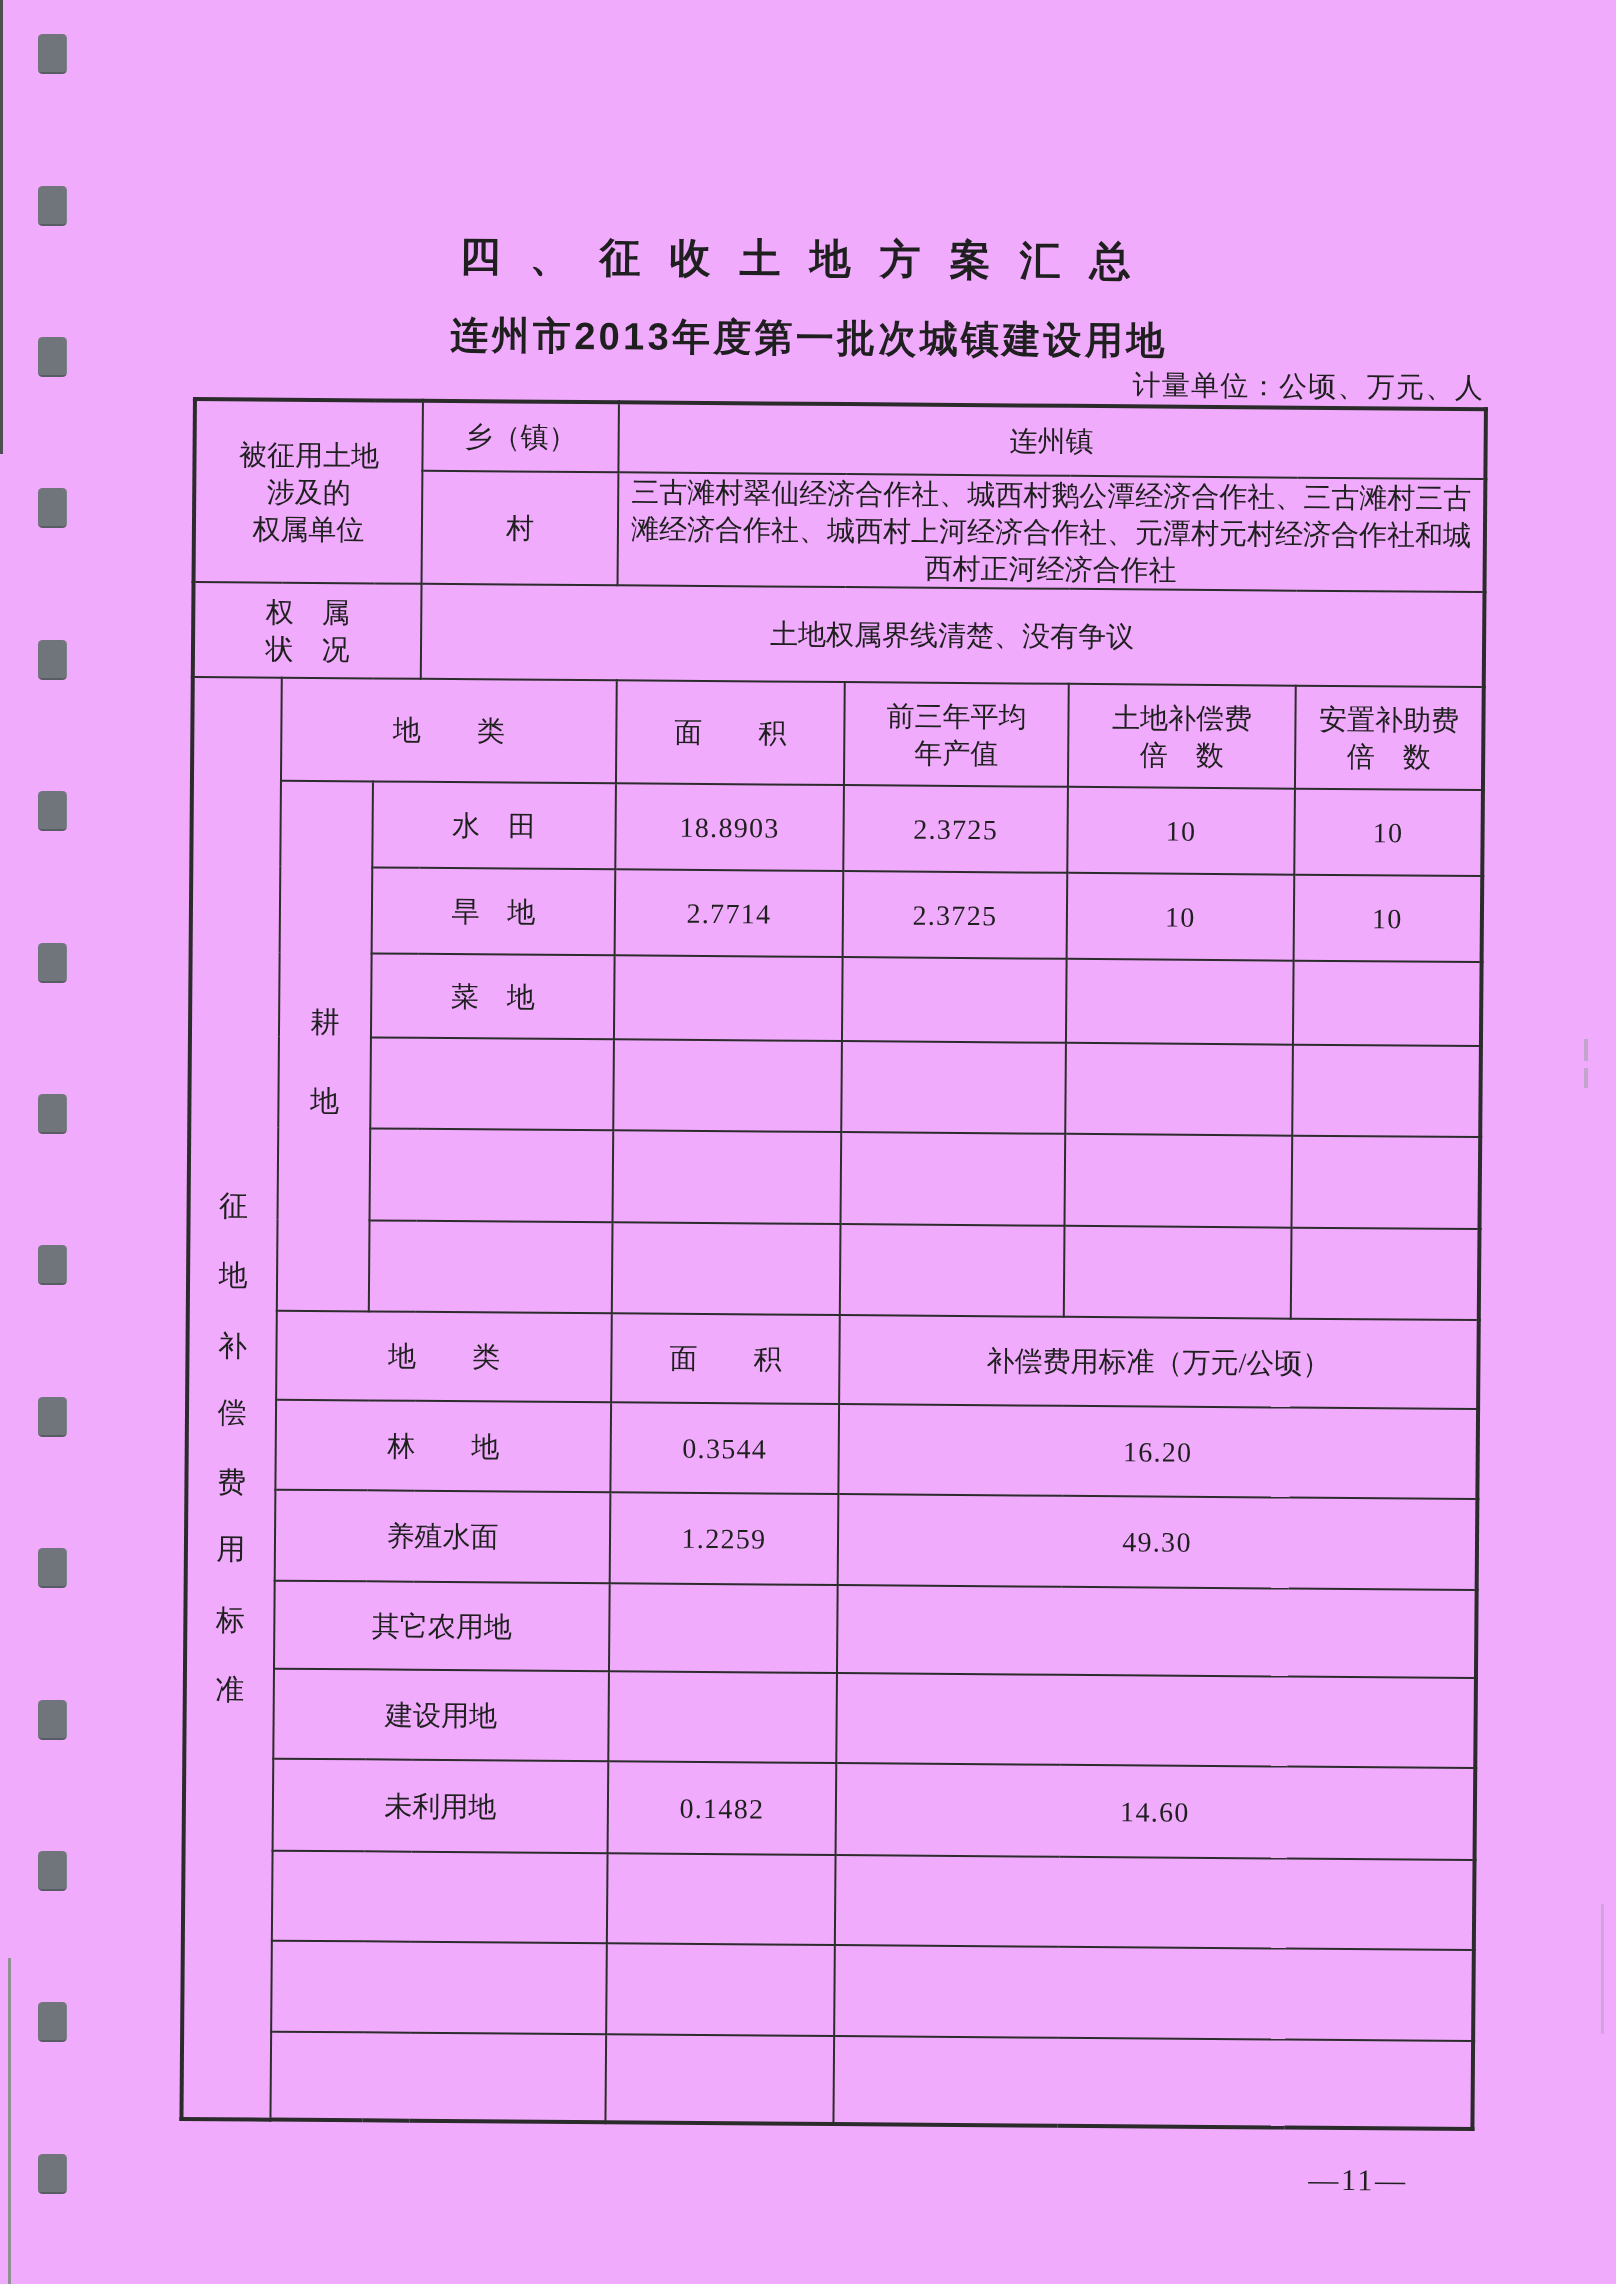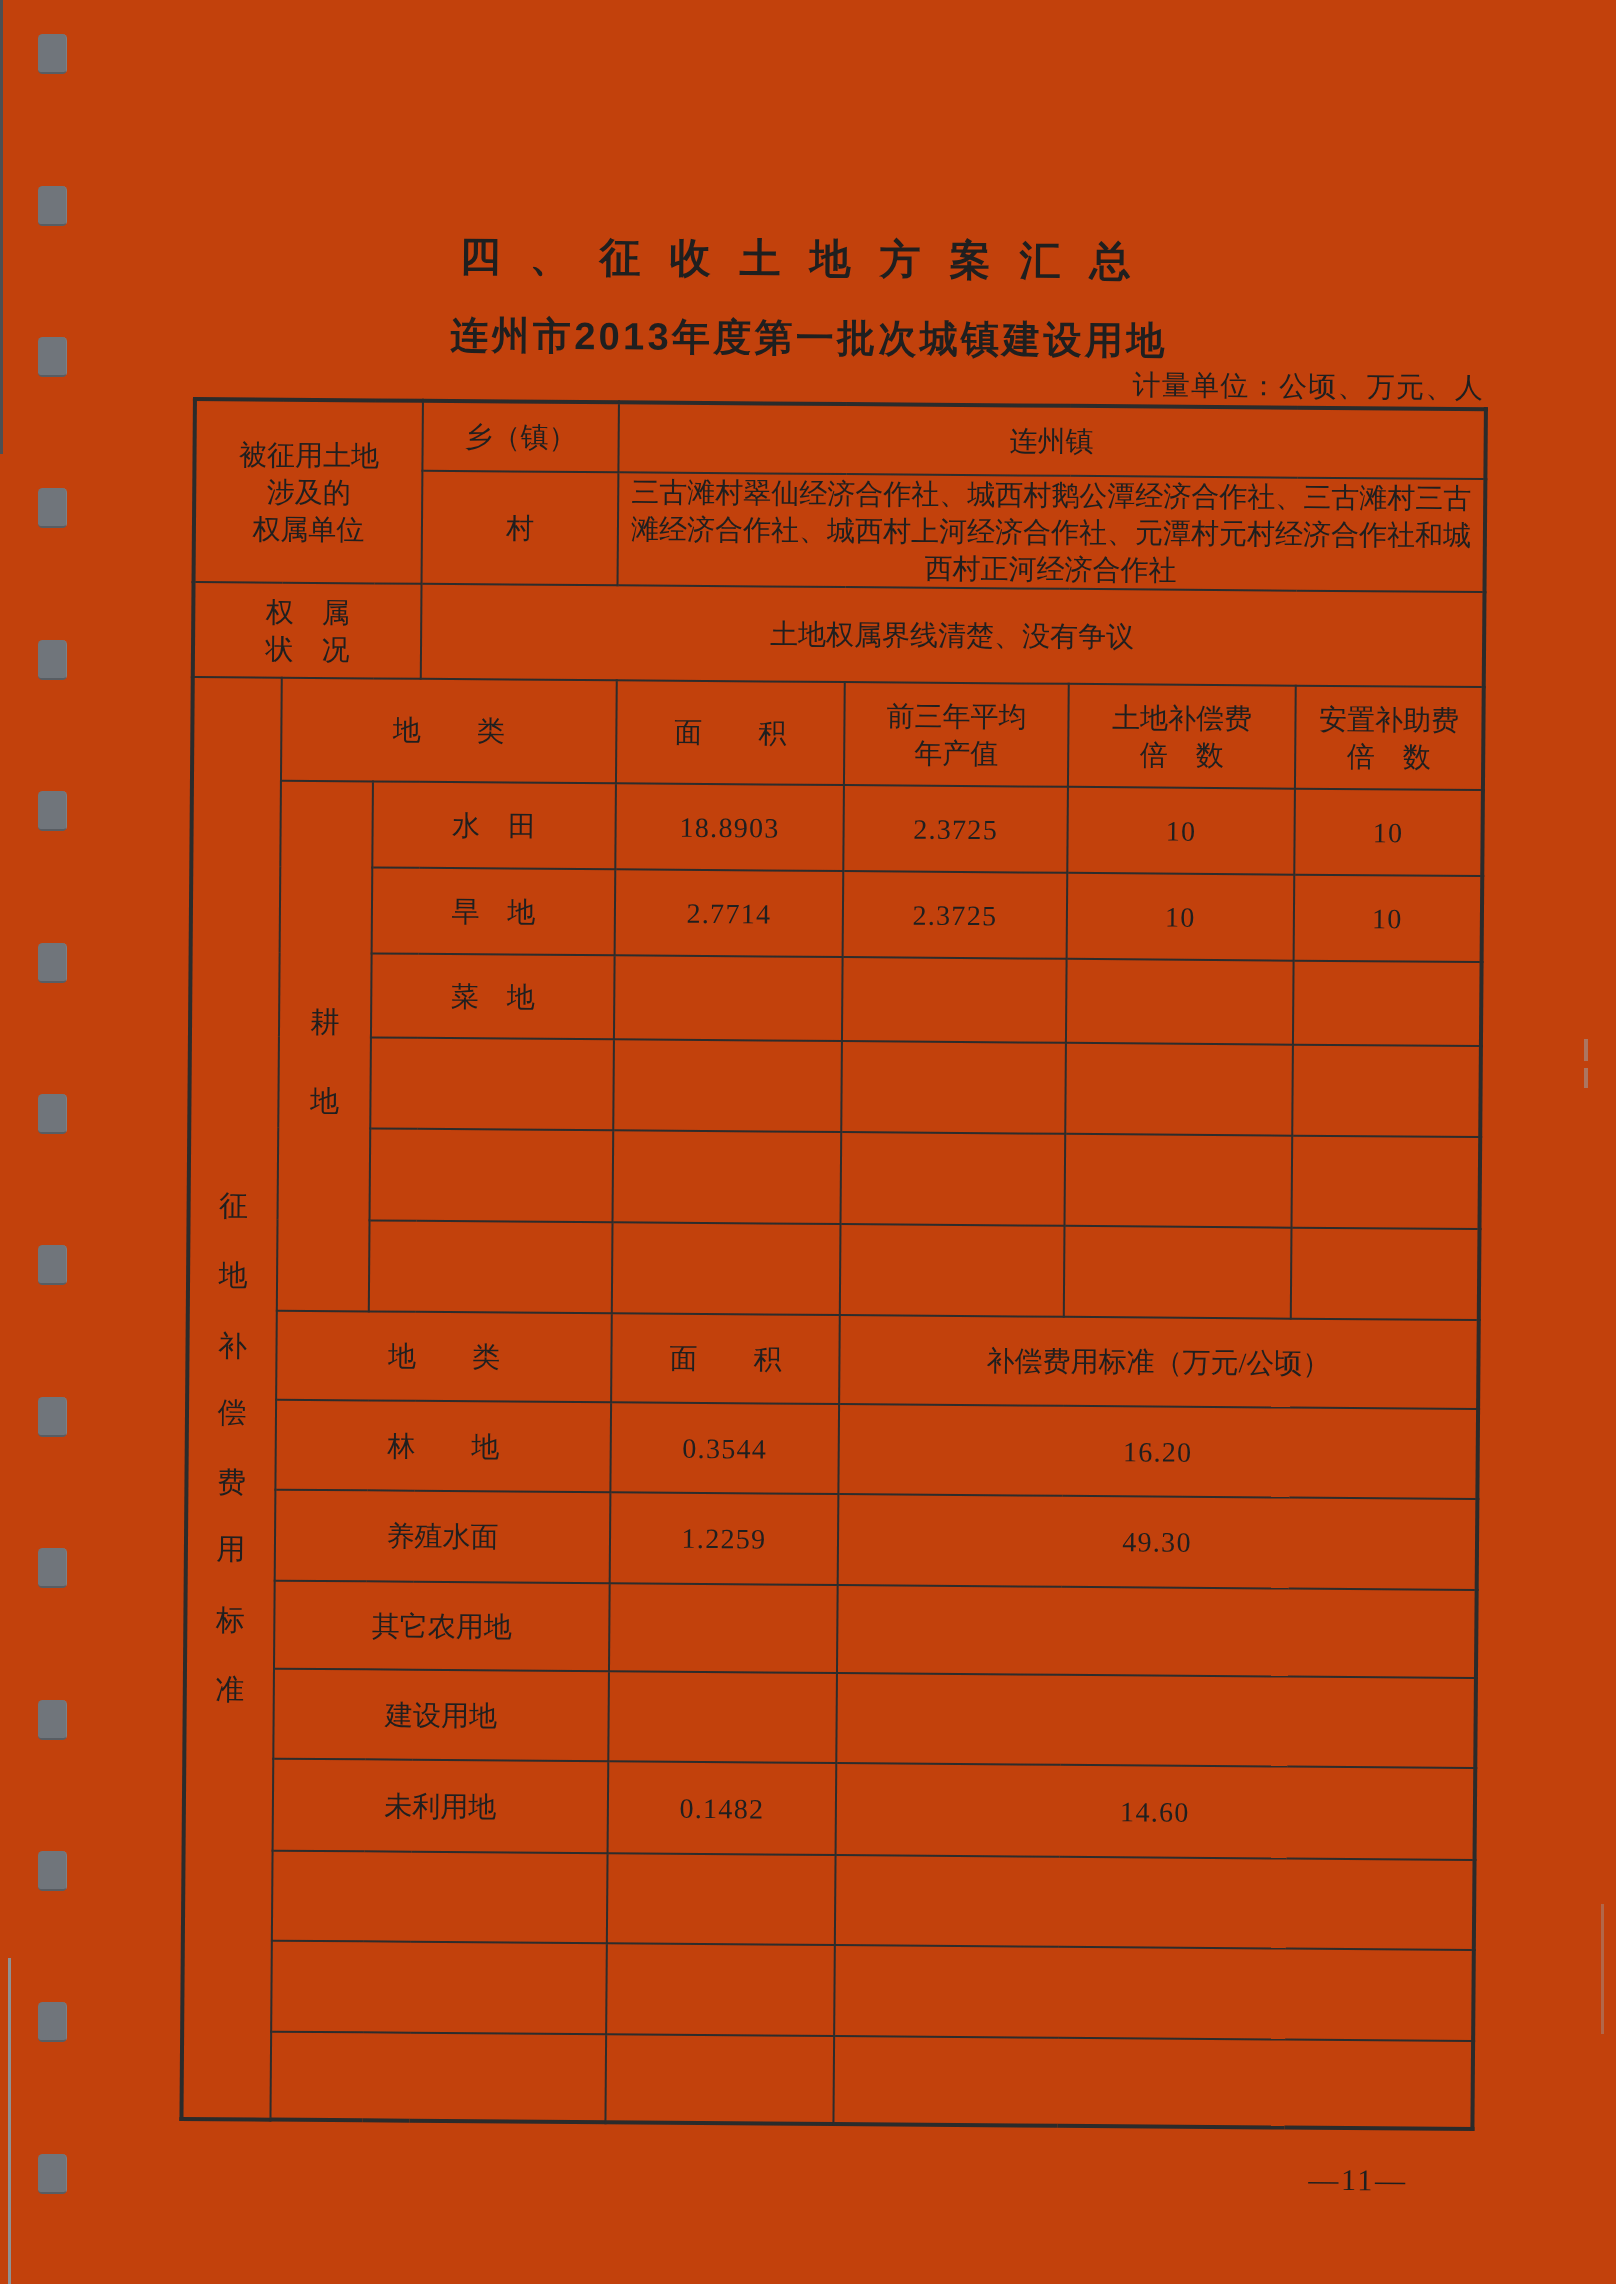--- a/index.html
+++ b/index.html
@@ -1,17 +1,17 @@
 <!DOCTYPE html>
 <html style="font-size:10.5px"><head>
 <meta charset="utf-8">
 <style>
   html,body{margin:0;padding:0;background:#e8e8e8;}
   .sheet{
-    position:relative;width:1617px;height:2284px;background:#c2410c;overflow:hidden;
+    position:relative;width:1617px;height:2284px;background:#f0abfc;overflow:hidden;
     font-family:"Liberation Serif", serif;color:#1f1f1f;
   }
   
   .hole{
     position:absolute;left:38px;width:28px;height:38px;background:#70757b;
     border-radius:4.6px;border-bottom:2.6px solid #585d63;border-right:1.3px solid #7d8288;
   }
   .edge-sliver-top{position:absolute;left:0;top:0;width:3.3px;height:454px;background:#4d4f52;}
   .edge-sliver-bottom{position:absolute;left:8px;top:1958px;width:2.6px;height:326px;background:#8f9194;}
   .artifact{position:absolute;background:#9aa0a6;opacity:.55;}

